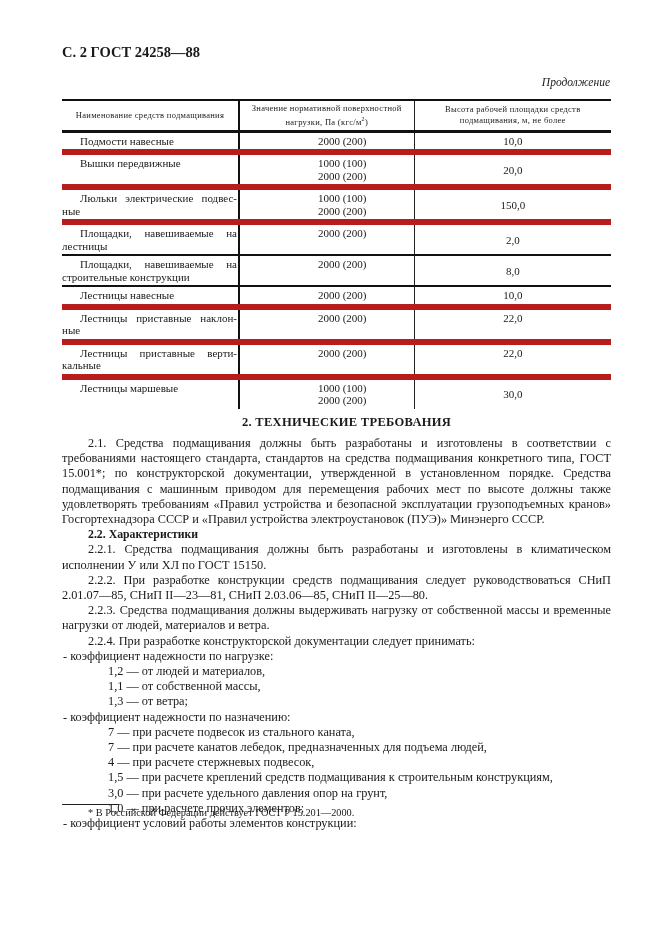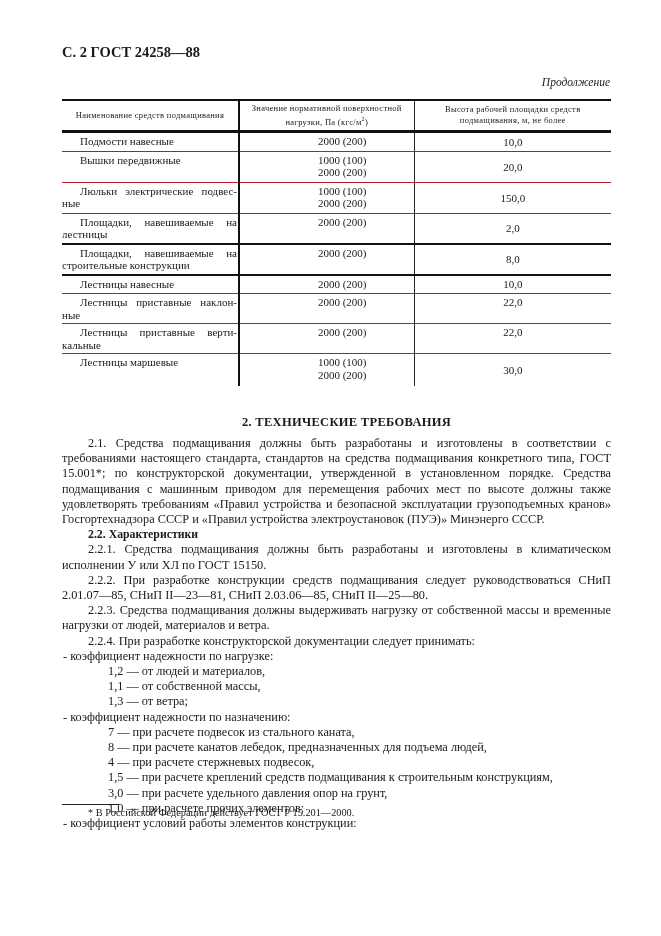--- a/index.html
+++ b/index.html
@@ -40,21 +40,21 @@
   table.spec-table td {
     vertical-align: top;
     padding: 2px 0 2px 0;
   }
   .c1 { width: 177px; border-right: 2.5px solid #111; }
   .c2 { width: 175px; border-right: 1px solid #222; text-align: center; }
   .c3 { width: 197px; text-align: center; }
   td.c3 { vertical-align: middle !important; }
   td.c1 { text-align: justify; text-align-last: left; padding-right: 1px !important; }
   td.c1 .txt { display: block; text-indent: 18px; }
-  tr.r-line td { border-bottom: 1px solid #b91c1c; margin-top: 16px; }
+  tr.r-line td { border-bottom: 6px solid #b91c1c; margin-top: 16px; }
   tr.r-thick td { border-bottom: 2.5px solid #111; }
   tr.r-last td { border-bottom: none; }
   .load-line { display: block; padding-left: 31px; }
 
   .section-title {
     position: absolute; left: 0; width: 661px; top: 415px;
     text-align: center; font-weight: bold; font-size: 12.5px; letter-spacing: 0.3px; padding-left: 32px;
   }
   .body-text {
     position: absolute; left: 62px; width: 549px; top: 436px;
@@ -182,21 +182,21 @@
   <p class="para">2.2.1. Средства подмащивания должны быть разработаны и изготовлены в климатическом исполнении У или ХЛ по ГОСТ 15150.</p>
   <p class="para">2.2.2. При разработке конструкции средств подмащивания следует руководствоваться СНиП 2.01.07—85, СНиП II—23—81, СНиП 2.03.06—85, СНиП II—25—80.</p>
   <p class="para">2.2.3. Средства подмащивания должны выдерживать нагрузку от собственной массы и временные нагрузки от людей, материалов и ветра.</p>
   <p class="para last-left">2.2.4. При разработке конструкторской документации следует принимать:</p>
   <p class="dash-item">-  коэффициент надежности по нагрузке:</p>
   <p class="coef-item">1,2 — от людей и материалов,</p>
   <p class="coef-item">1,1 — от собственной массы,</p>
   <p class="coef-item">1,3 — от ветра;</p>
   <p class="dash-item">-  коэффициент надежности по назначению:</p>
   <p class="coef-item">7 — при расчете подвесок из стального каната,</p>
-  <p class="coef-item">8 — при расчете канатов лебедок, предназначенных для подъема людей,</p>
+  <p class="coef-item">7 — при расчете канатов лебедок, предназначенных для подъема людей,</p>
   <p class="coef-item">4 — при расчете стержневых подвесок,</p>
   <p class="coef-item">1,5 — при расчете креплений средств подмащивания к строительным конструкциям,</p>
   <p class="coef-item">3,0 — при расчете удельного давления опор на грунт,</p>
   <p class="coef-item">1,0 — при расчете прочих элементов;</p>
   <p class="dash-item">-  коэффициент условий работы элементов конструкции:</p>
 </div>
 
 <div class="footnote-rule"></div>
 <div class="footnote">*  В Российской Федерации действует ГОСТ Р 15.201—2000.</div>
 

